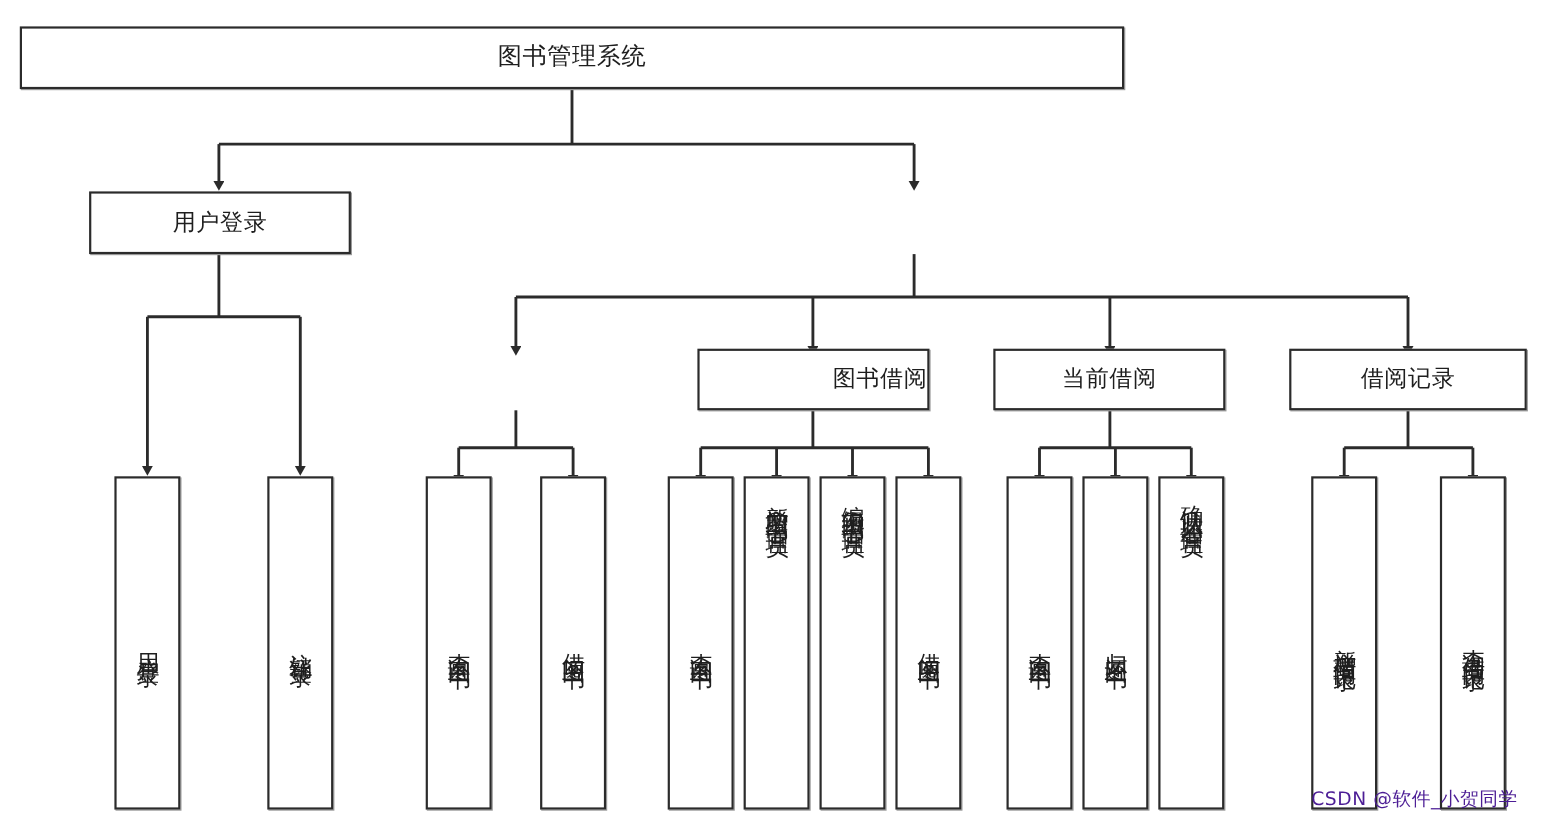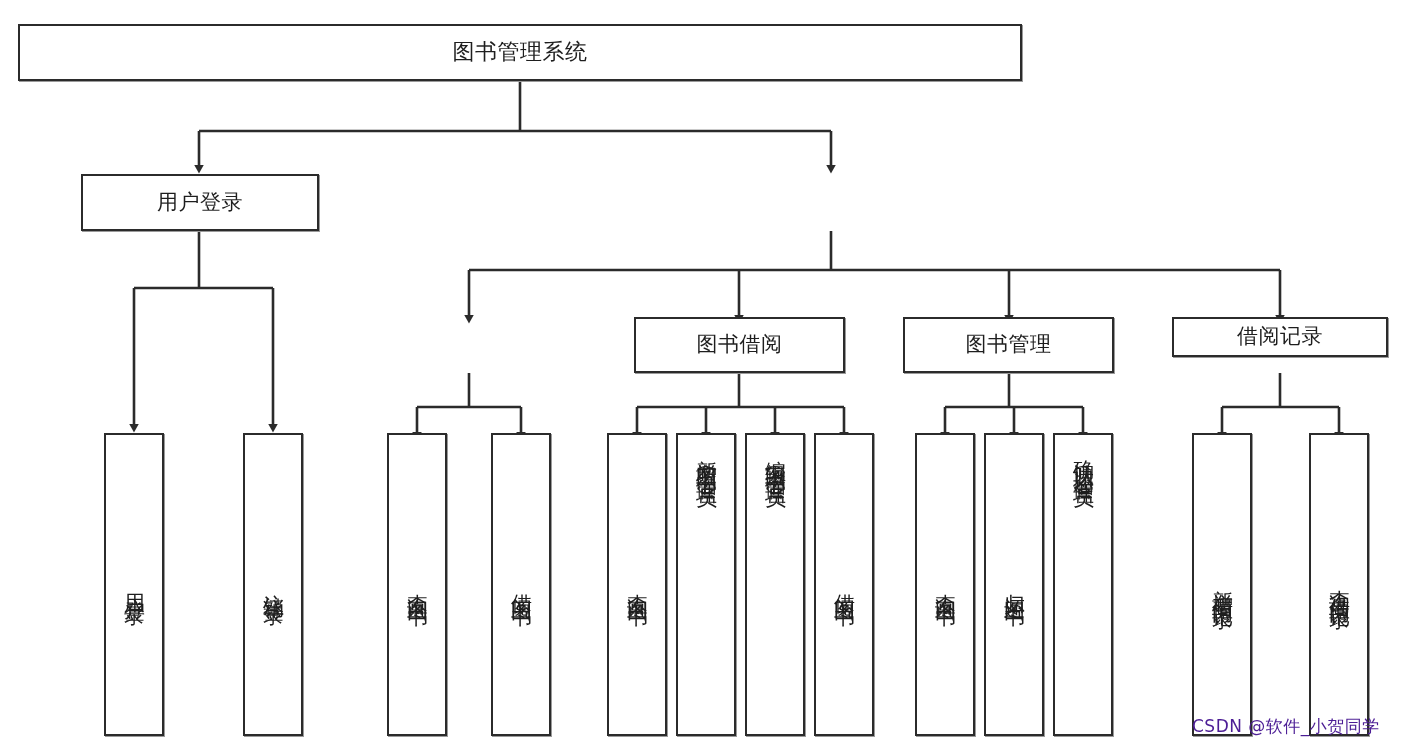--- a/index.html
+++ b/index.html
@@ -138,29 +138,29 @@
   <div class="node h root" style="left:18px; top:14px; width:1004px; height:57px;margin-top:10px;">
     <span class="label">图书管理系统</span>
   </div>
 
   <div class="node h" style="left:81px; top:174px; width:238px; height:57px;">
     <span class="label">用户登录</span>
   </div>
 
 
 
-  <div class="node h" style="left:634px; top:317px; width:211px; height:56px;">
+  <div class="node h" style="left:634px; top:317px; width:211px; height:56px;justify-content:flex-end;">
     <span class="label">图书借阅</span>
   </div>
 
   <div class="node h" style="left:903px; top:317px; width:211px; height:56px;">
-    <span class="label">图书管理</span>
-  </div>
-
-  <div class="node h" style="left:1172px; top:317px; width:216px; height:40px;">
+    <span class="label">当前借阅</span>
+  </div>
+
+  <div class="node h" style="left:1172px; top:317px; width:216px; height:56px;">
     <span class="label">借阅记录</span>
   </div>
 
   <div class="node v mid" style="left:104px; top:433px; width:60px; height:303px;">
     <span class="label">用户登录</span>
   </div>
 
   <div class="node v mid" style="left:243px; top:433px; width:60px; height:303px;">
     <span class="label">注销登录</span>
   </div>

